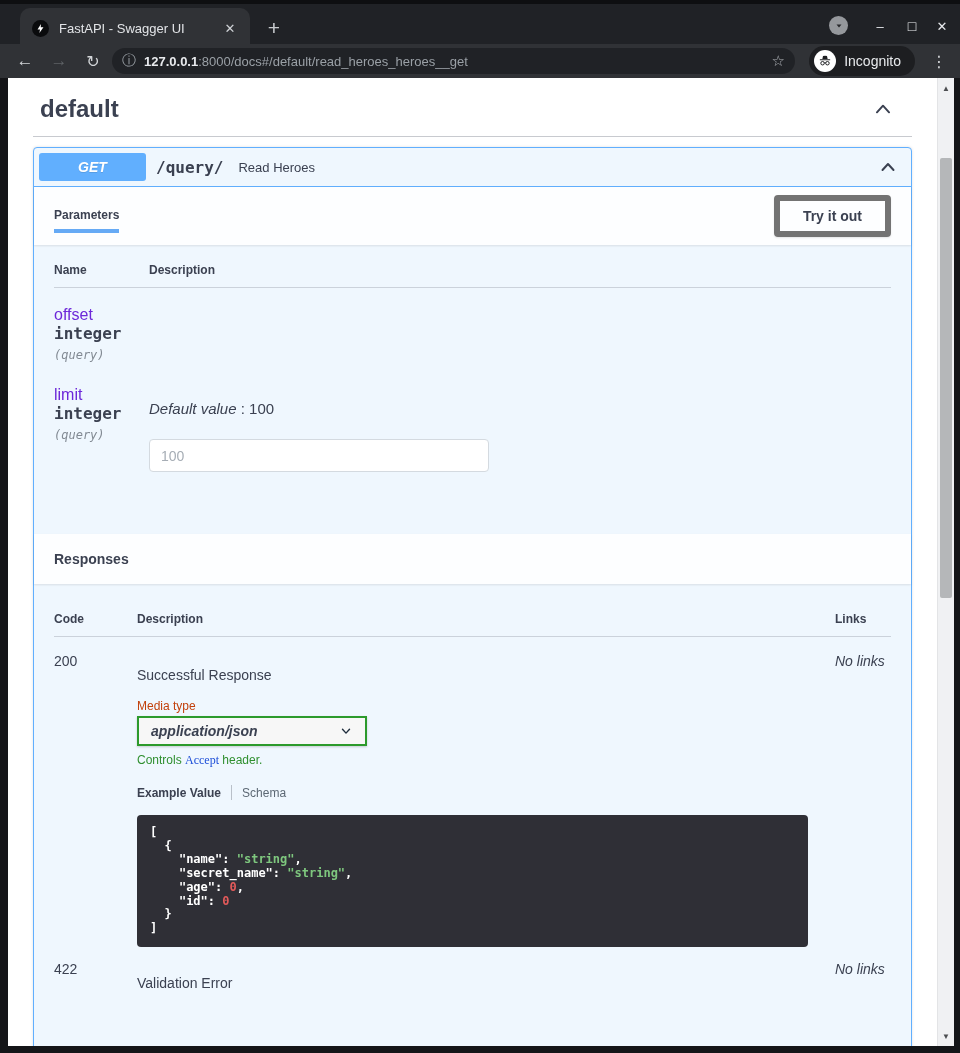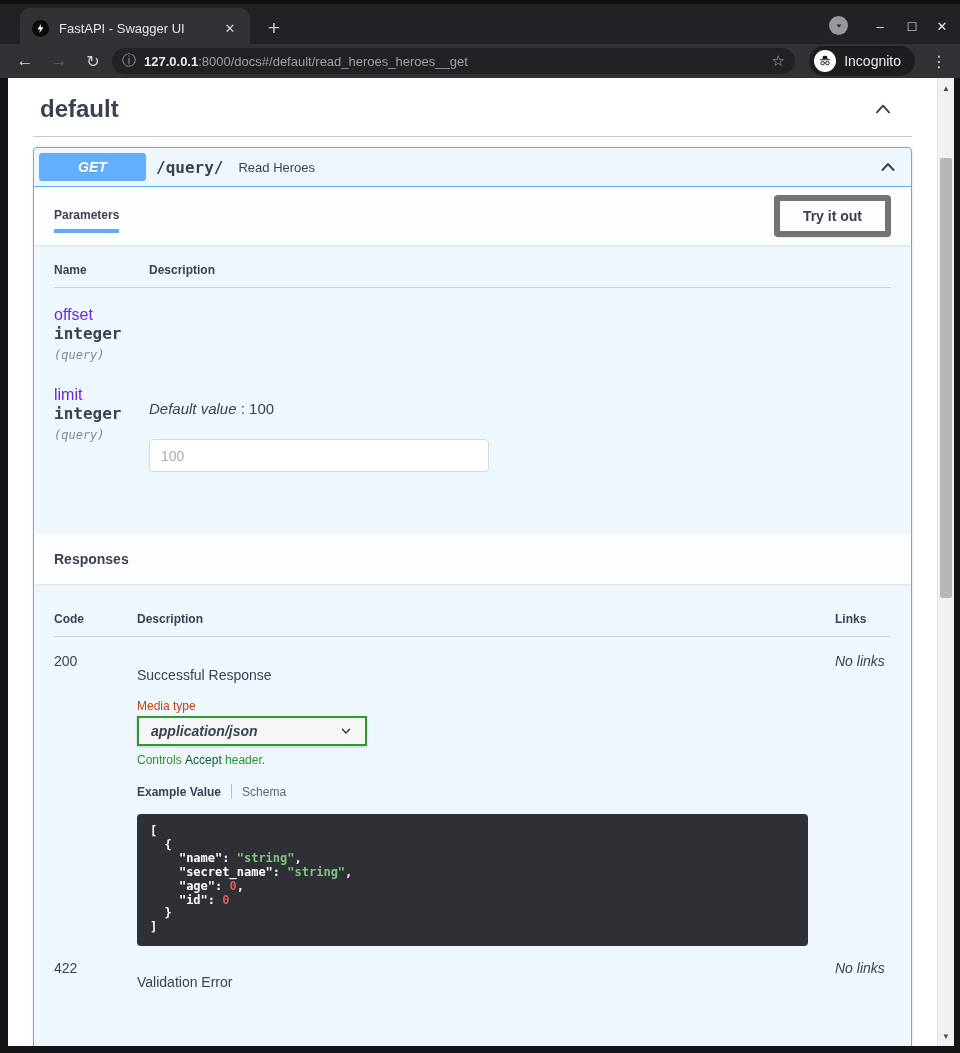--- a/index.html
+++ b/index.html
@@ -71,21 +71,21 @@
 
   .resp-body { padding:28px 20px 0; }
   .r-row { display:grid; grid-template-columns:83px 1fr 56px; margin-top:16px; }
   .r-code { font-size:14px; color:#3b4151; }
   .r-links { font-size:14px; font-style:italic; color:#3b4151; }
   .r-desc-main { font-size:14px; color:#3b4151; margin-top:14px; }
   .media-label { font-size:12px; color:#c2410c; margin-top:16px; }
   .media-select { margin-top:3px; width:230px; height:30px; border:2px solid #2c9a2c; border-radius:0; background:#f7f7f7; display:flex; align-items:center; padding:0 12px; box-shadow:0 1px 2px rgba(0,0,0,.18);font-style:italic; }
   .media-value { font-size:14px; font-weight:bold; color:#3b4151; flex:1 1 auto; }
   .media-hint { margin-top:7px; font-size:12px; color:#2f8f2f; }
-  .media-hint code { font-family:Liberation Sans, sans-serif; font-size:12px; color:#14532d; }
+  .media-hint code { font-family:Liberation Serif, serif; font-size:12px; color:#1d4ed8; }
   .ex-tabs { margin-top:17px; display:flex; align-items:center; }
   .tab-example { font-size:12px; font-weight:bold; color:#3b4151; }
   .tab-sep { width:1px; height:15px; background:rgba(59,65,81,.3); margin:0 10px; }
   .tab-schema { font-size:12px; color:#5c6874; }
   .code-block { margin-top:15px; width:671px; background:#2f2f36; border-radius:4px; padding:11px 13px; }
   .code-line { font-family:"DejaVu Sans Mono","Liberation Mono",monospace; font-size:12px; line-height:13.7px; font-weight:bold; white-space:pre; }
   .tok-p { color:#ffffff; }
   .tok-k { color:#ffffff; }
   .tok-s { color:#7ec77e; }
   .tok-n { color:#e25a5a; }

